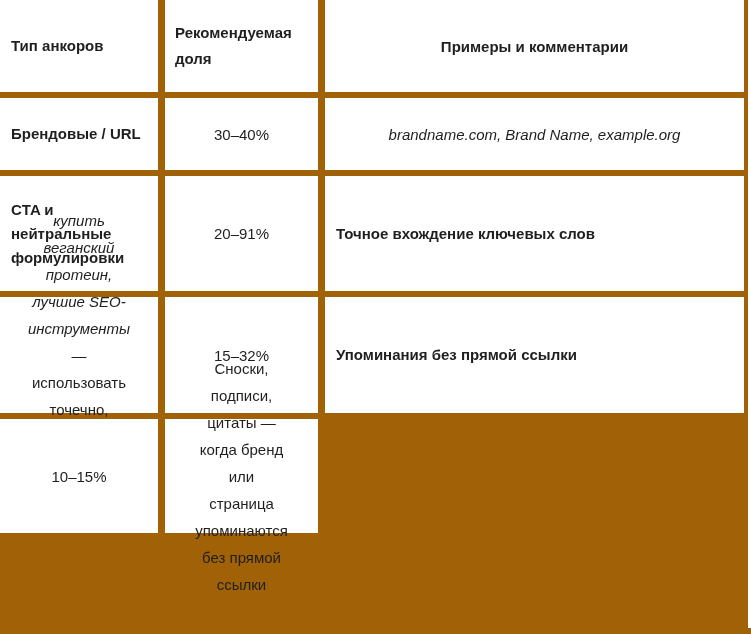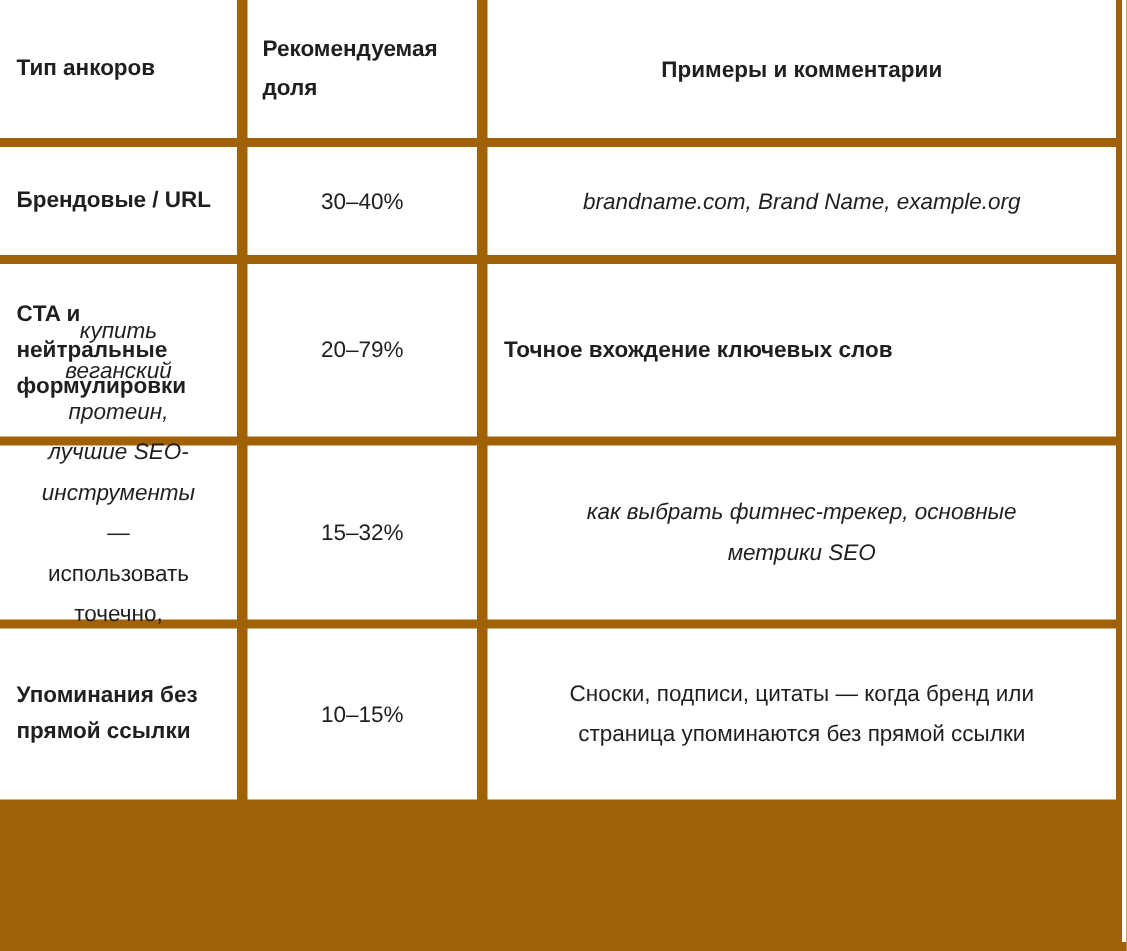--- a/index.html
+++ b/index.html
@@ -68,35 +68,32 @@
       <span>30–40%</span>
     </div>
     <div class="cell c3">
       <span><span class="it">brandname.com, Brand Name, example.org</span><span></span></span>
     </div>
 
     <div class="cell c1">
       <span>CTA и нейтральные формулировки</span>
     </div>
     <div class="cell c2">
-      <span>20–79%</span>
+      <span>20–91%</span>
     </div>
 
     <div class="cell c1">
       <span>Точное вхождение ключевых слов</span>
     </div>
     <div class="cell c3">
       <span><span class="it">купить веганский протеин, лучшие SEO-инструменты</span><span> — использовать точечно, только в релевантных материалах</span></span>
     </div>
 
     <div class="cell c2">
       <span>15–32%</span>
-    </div>
-    <div class="cell c3">
-      <span><span class="it">как выбрать фитнес-трекер, основные метрики SEO</span><span></span></span>
     </div>
 
     <div class="cell c1">
       <span>Упоминания без прямой ссылки</span>
     </div>
     <div class="cell c2">
       <span>10–15%</span>
     </div>
     <div class="cell c3">
       <span><span class="it"></span><span>Сноски, подписи, цитаты — когда бренд или страница упоминаются без прямой ссылки</span></span>

